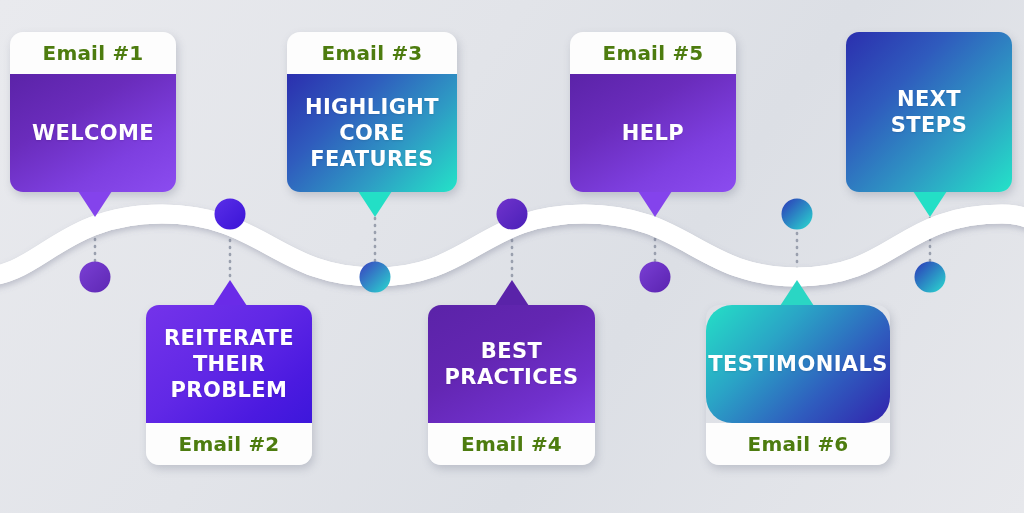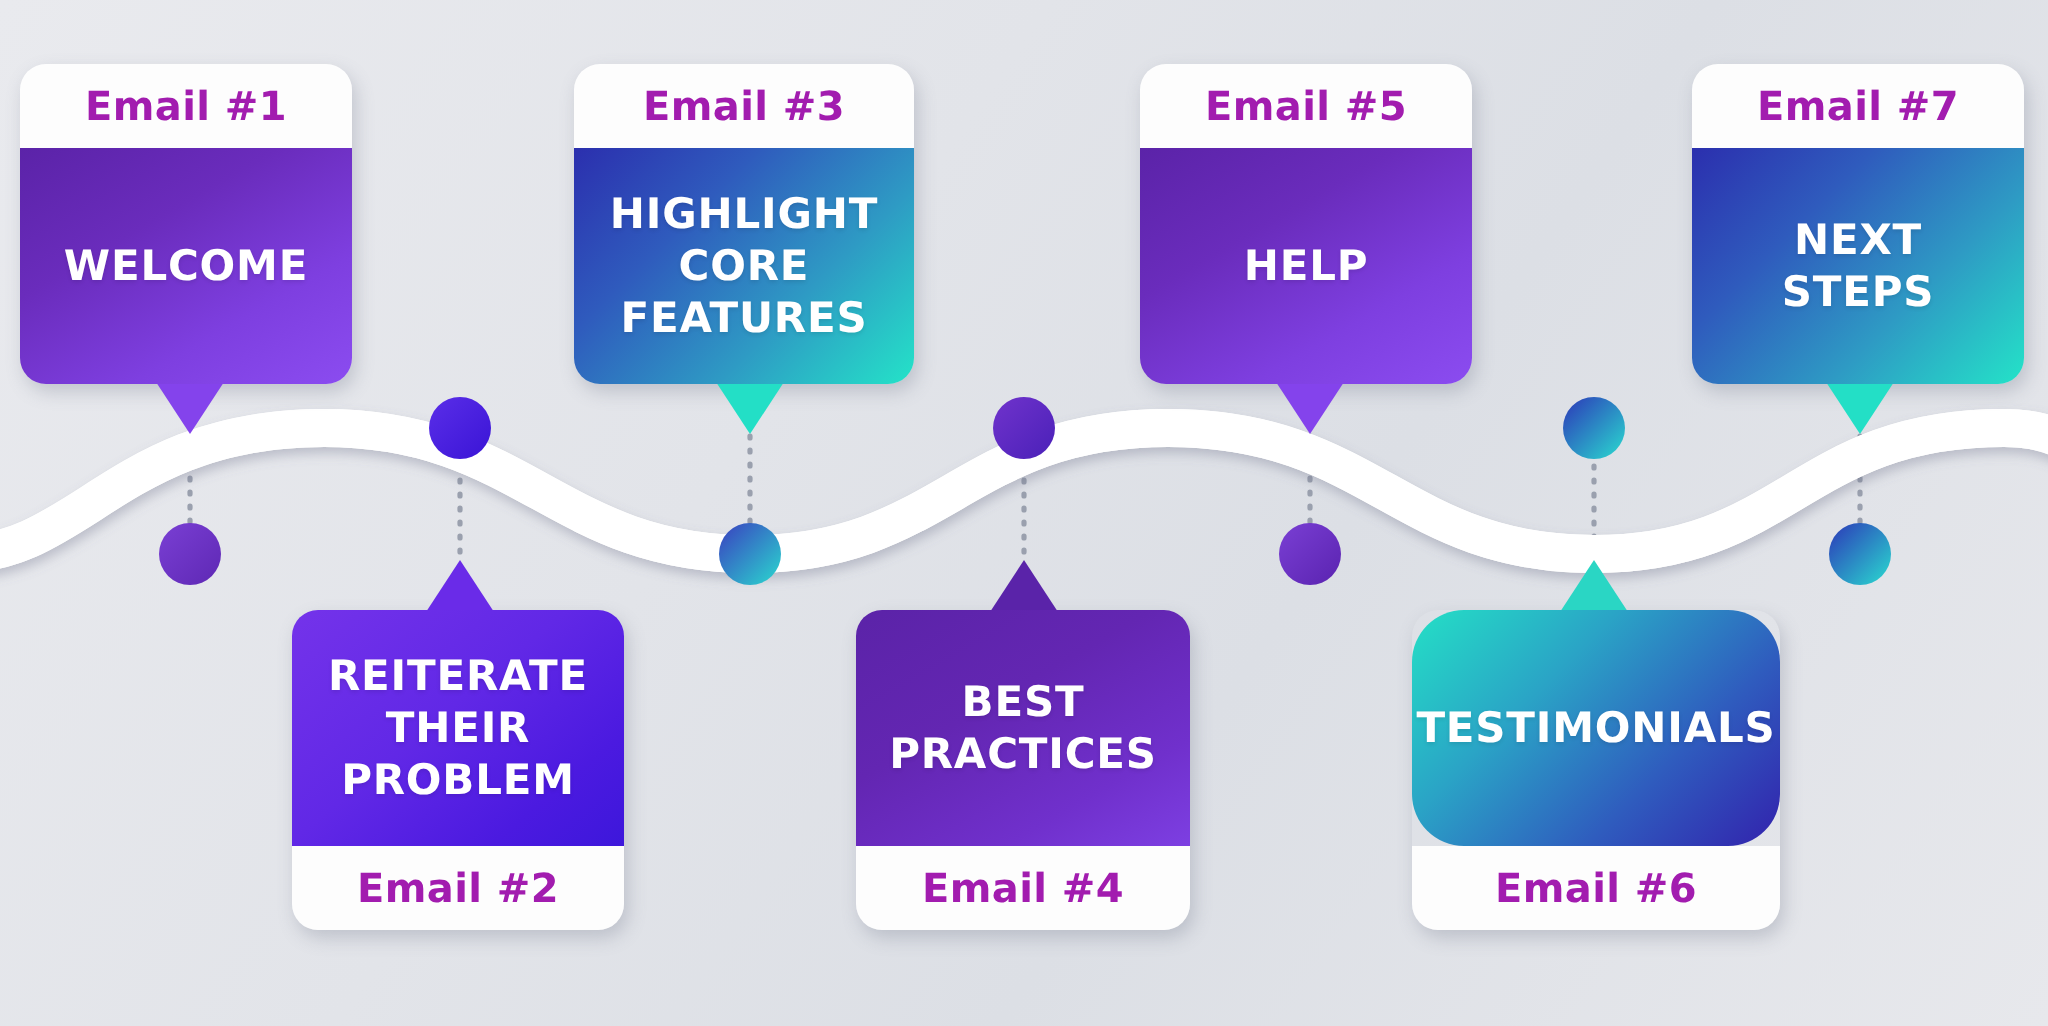--- a/index.html
+++ b/index.html
@@ -43,21 +43,21 @@
     flex-direction: column;
     width: 100%;
     height: 100%;
     border-radius: 13px;
     overflow: hidden;
     position: relative;
     z-index: 2;
   }
   .label-strip {
     background: #fdfdfd;
-    color: #a21caf;
+    color: #4d7c0f;
     font-size: 20px;
     font-weight: bold;
     letter-spacing: 0.2px;
     display: flex;
     align-items: center;
     justify-content: center;
     flex: 0 0 auto;
     height: 42px;
   }
   .body-strip {
@@ -205,21 +205,20 @@
   <div class="card top" id="card-5">
     <div class="card-inner">
       <div class="label-strip">Email #5</div>
       <div class="body-strip g-purple">HELP</div>
     </div>
     <div class="tail tail-down" style="--tailcolor:#8443ec; left:68px;"></div>
   </div>
 
   <div class="card top" id="card-7">
     <div class="card-inner">
-      <div class="label-strip">Email #7</div>
       <div class="body-strip g-blue-teal">NEXT STEPS</div>
     </div>
     <div class="tail tail-down" style="--tailcolor:#23dfc6; left:67px;"></div>
   </div>
 
   <div class="card bottom" id="card-2">
     <div class="card-inner">
       <div class="label-strip">Email #2</div>
       <div class="body-strip g-violet">REITERATE THEIR PROBLEM</div>
     </div>

